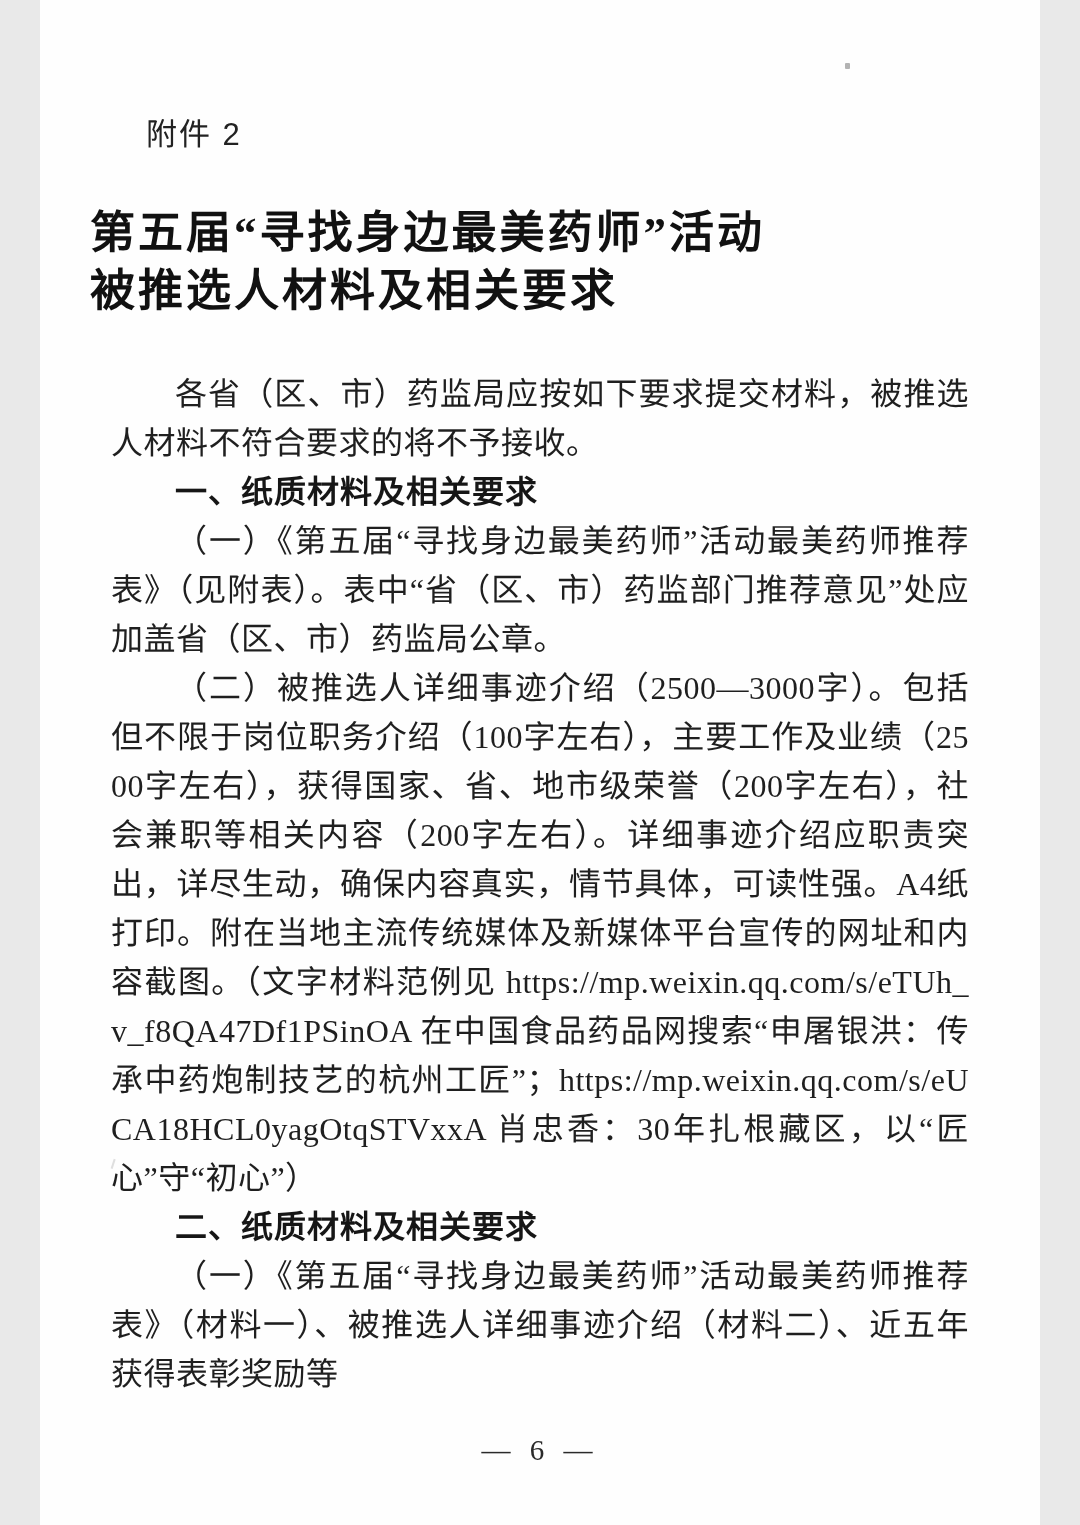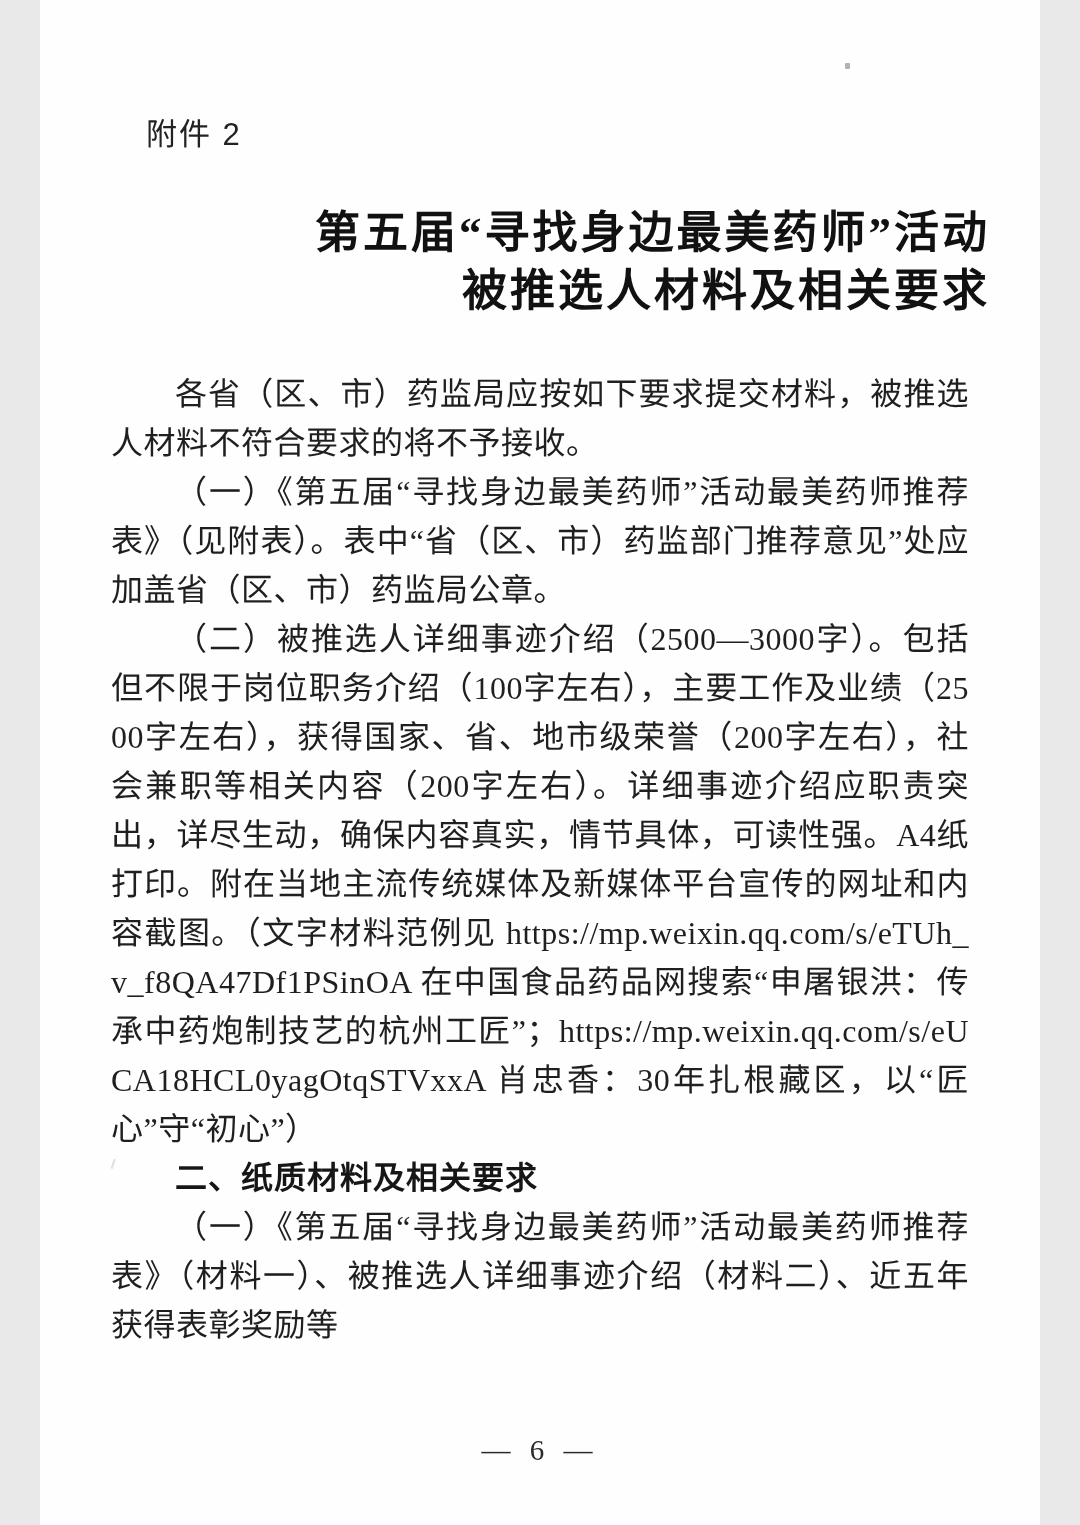--- a/index.html
+++ b/index.html
@@ -22,21 +22,21 @@
     padding: 116px 0 0 106px;
     font-family: "Liberation Sans", "DejaVu Sans", sans-serif;
     font-size: 31px;
     line-height: 38px;
     letter-spacing: 2px;
     color: #222;
   }
   .doc-title {
     margin: 50px auto 0 auto;
     width: 900px;
-    text-align: right;
+    text-align: left;
     font-family: "Liberation Serif", "DejaVu Serif", serif;
     font-weight: bold;
     font-size: 45px;
     line-height: 58px;
     letter-spacing: 3px;
     color: #111;
   }
   .doc-body {
     width: 858px;
     margin: 50px auto 0 auto;
@@ -101,20 +101,21 @@
 
   <p class="attachment-label">附件 2</p>
 
   <div class="doc-title">
     <div>第五届“寻找身边最美药师”活动</div>
     <div>被推选人材料及相关要求</div>
   </div>
 
   <div class="doc-body">
     <p class="para">各省（区、市）药监局应按如下要求提交材料，被推选人材料不符合要求的将不予接收。</p>
+    <p class="para heading">一、纸质材料及相关要求</p>
     <p class="para">（一）《第五届“寻找身边最美药师”活动最美药师推荐表》（见附表）。表中“省（区、市）药监部门推荐意见”处应加盖省（区、市）药监局公章。</p>
     <p class="para">（二）被推选人详细事迹介绍（2500—3000字）。包括但不限于岗位职务介绍（100字左右），主要工作及业绩（2500字左右），获得国家、省、地市级荣誉（200字左右），社会兼职等相关内容（200字左右）。详细事迹介绍应职责突出，详尽生动，确保内容真实，情节具体，可读性强。A4纸打印。附在当地主流传统媒体及新媒体平台宣传的网址和内容截图。（文字材料范例见 https://mp.weixin.qq.com/s/eTUh_v_f8QA47Df1PSinOA 在中国食品药品网搜索“申屠银洪：传承中药炮制技艺的杭州工匠”；https://mp.weixin.qq.com/s/eUCA18HCL0yagOtqSTVxxA 肖忠香：30年扎根藏区，以“匠心”守“初心”）</p>
     <p class="para heading">二、纸质材料及相关要求</p>
     <p class="para">（一）《第五届“寻找身边最美药师”活动最美药师推荐表》（材料一）、被推选人详细事迹介绍（材料二）、近五年获得表彰奖励等</p>
   </div>
 
   <div class="page-footer">— 6 —</div>
 
 </div>
 

